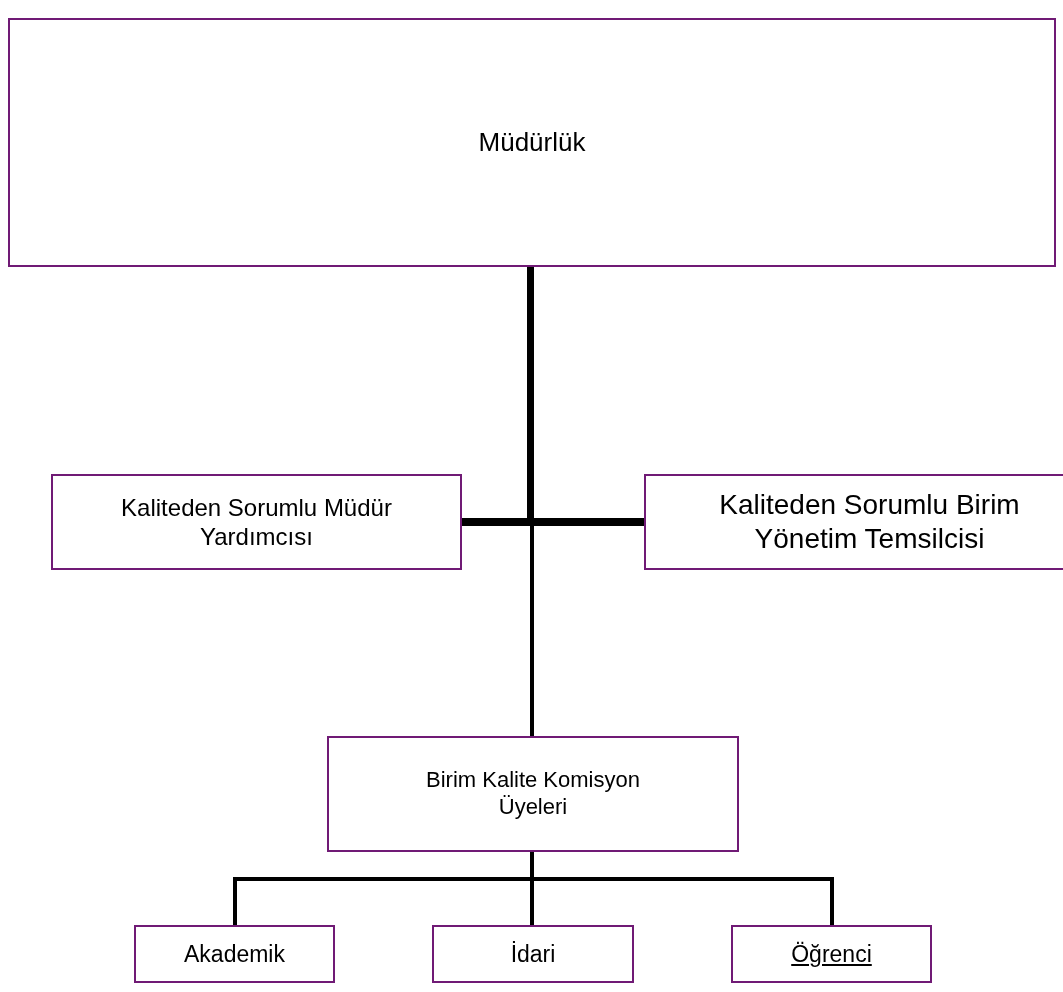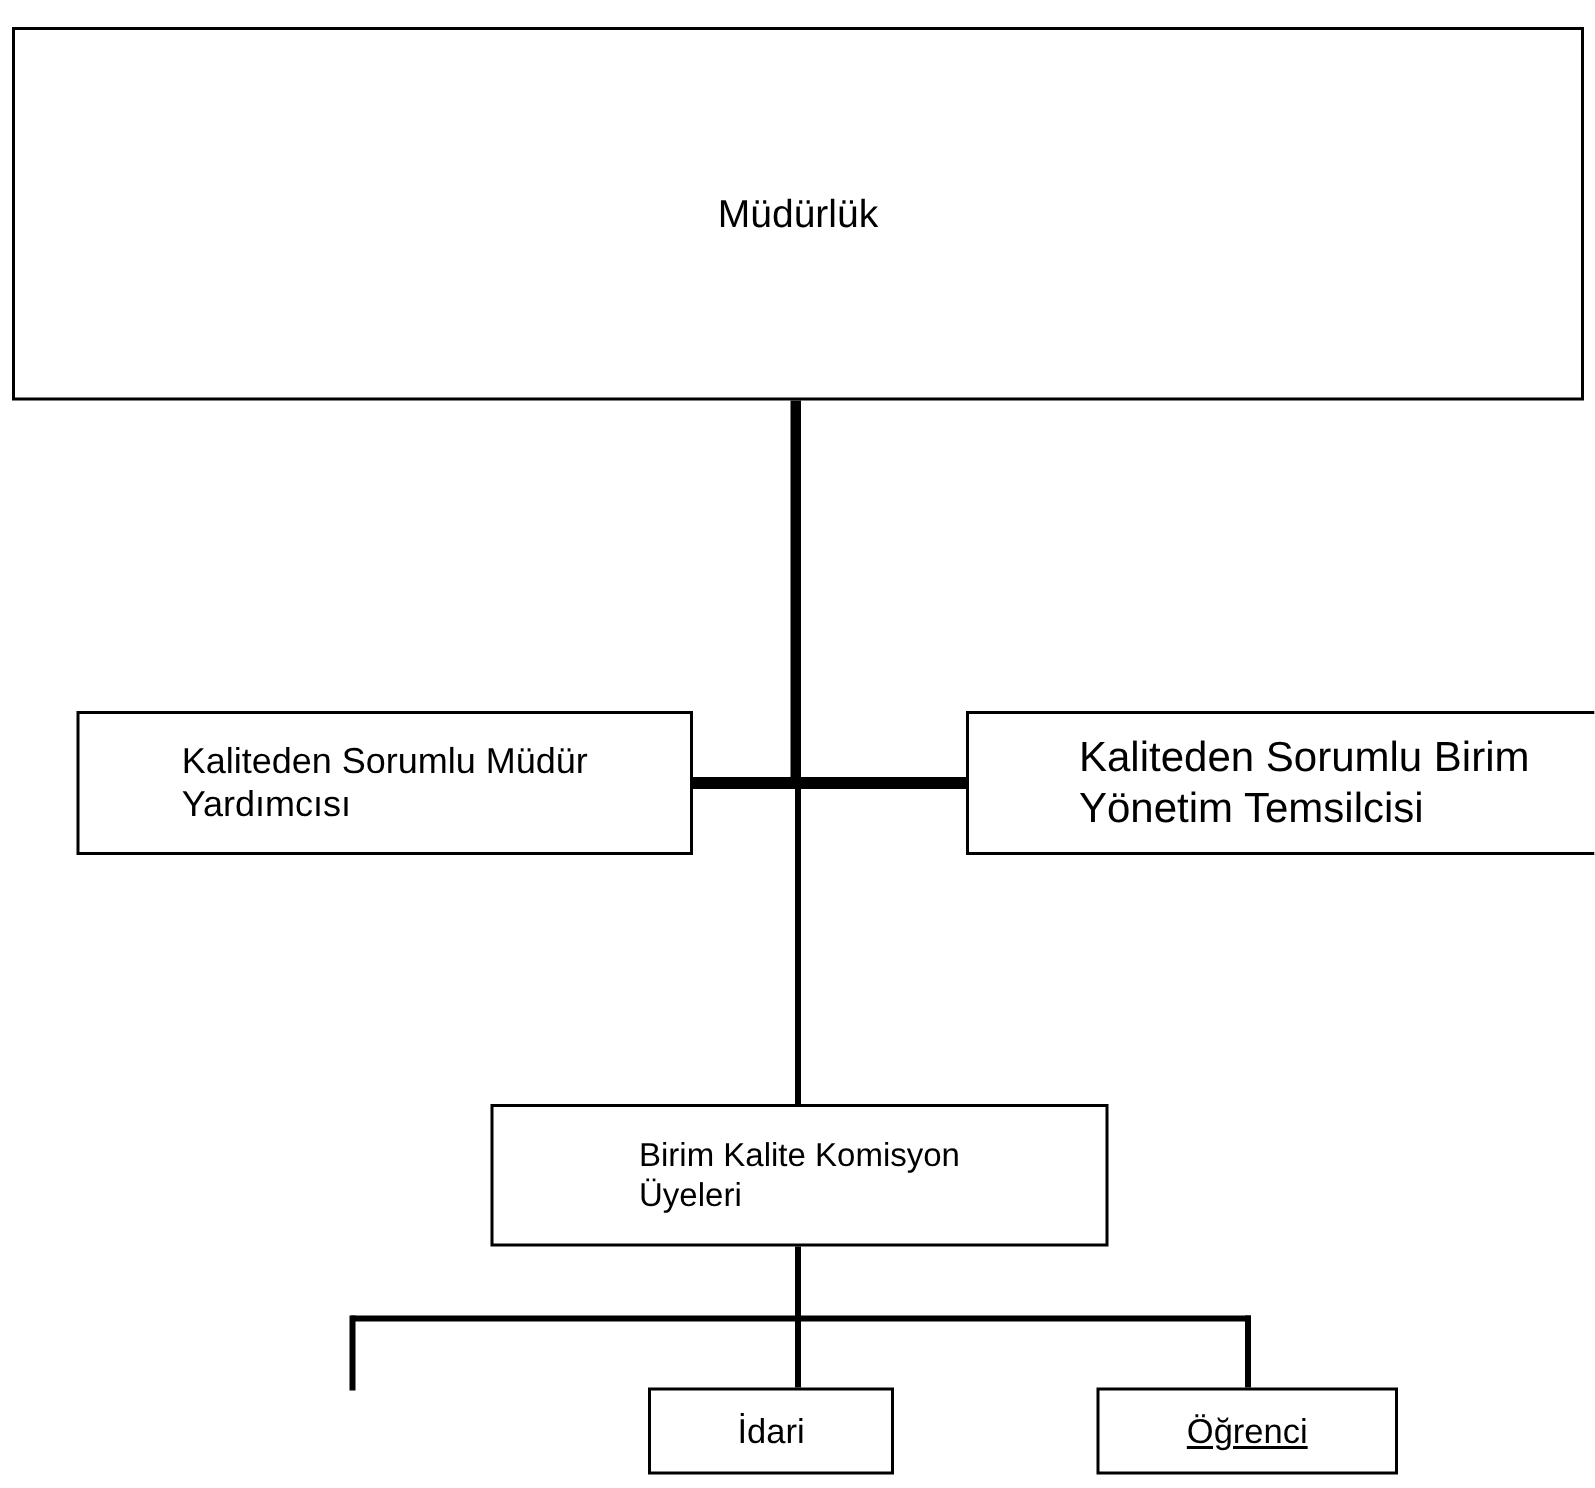--- a/index.html
+++ b/index.html
@@ -13,41 +13,42 @@
     width: 1063px;
     height: 992px;
     background: #ffffff;
     font-family: "Liberation Sans", sans-serif;
     overflow: hidden;
   }
   .node {
     position: absolute;
     box-sizing: border-box;
     background: #ffffff;
-    border: 2px solid #000000;
+    border: 2px solid #701a75;
     display: flex;
     align-items: center;
     justify-content: center;
+    text-align: center;
     color: #000000;
     line-height: 1.22;
     z-index: 3;
   }
   .node .label {
     display: block;
     padding: 0 6px;
     white-space: pre-line;
   }
 
   
   #node-mudurluk      { left: 8px;   top: 18px;  width: 1048px; height: 249px; font-size: 26px; }
   #node-md-yardimcisi { left: 10px;  top: 474px; width: 411px;  height: 96px;  font-size: 24px; margin-left: 41px; }
   #node-birim-temsil  { left: 644px; top: 474px; width: 451px;  height: 96px;  font-size: 28px; }
-  #node-komisyon      { left: 327px; top: 736px; width: 412px;  height: 95px;  font-size: 22px; }
+  #node-komisyon      { left: 327px; top: 736px; width: 412px;  height: 116px;  font-size: 22px; }
   #node-akademik      { left: 134px; top: 925px; width: 201px;  height: 58px;  font-size: 23px; }
-  #node-idari         { left: 432px; top: 925px; width: 164px;  height: 58px;  font-size: 23px; }
+  #node-idari         { left: 432px; top: 925px; width: 202px;  height: 58px;  font-size: 23px; }
   #node-ogrenci       { left: 731px; top: 925px; width: 201px;  height: 58px;  font-size: 23px; text-decoration: underline; }
 
   
   .conn {
     position: absolute;
     background: #000000;
     z-index: 1;
   }
   
   #conn-trunk-main   { left: 527px; top: 265px; width: 7px;  height: 260px; }
@@ -90,20 +91,23 @@
   <div class="node" id="node-birim-temsil">
     <span class="label">Kaliteden Sorumlu Birim
 Yönetim Temsilcisi</span>
   </div>
 
   <div class="node" id="node-komisyon">
     <span class="label">Birim Kalite Komisyon
 Üyeleri</span>
   </div>
 
+  <div class="node" id="node-akademik">
+    <span class="label">Akademik</span>
+  </div>
 
   <div class="node" id="node-idari">
     <span class="label">İdari</span>
   </div>
 
   <div class="node" id="node-ogrenci">
     <span class="label">Öğrenci</span>
   </div>
 
 </div>

